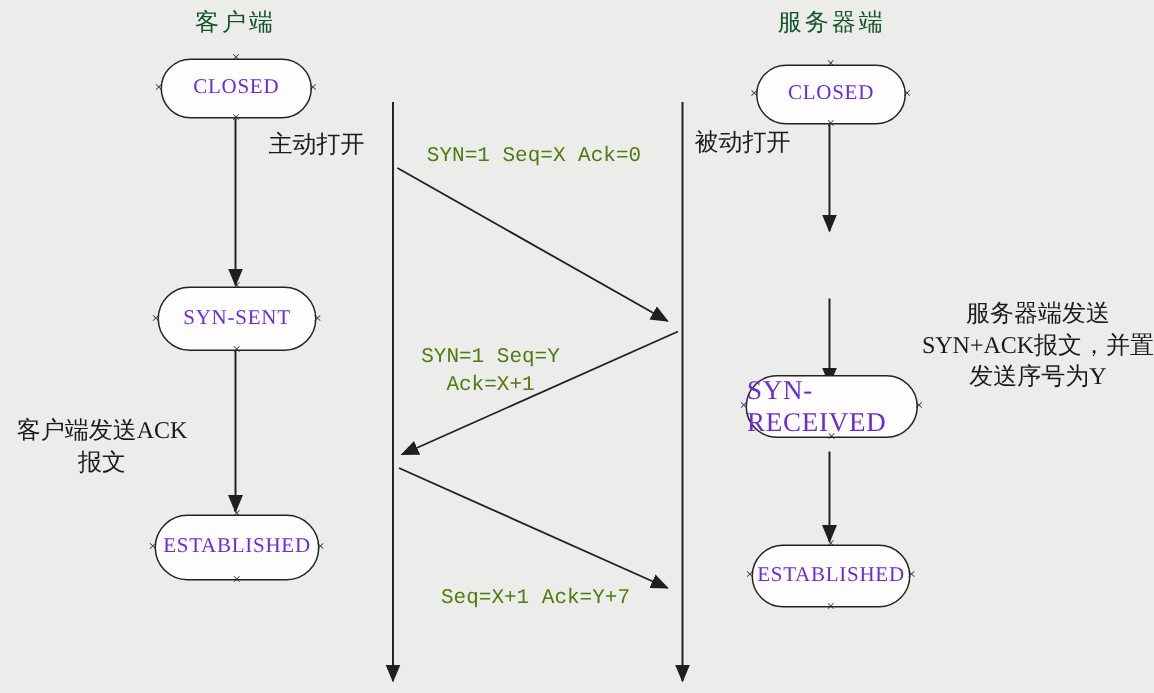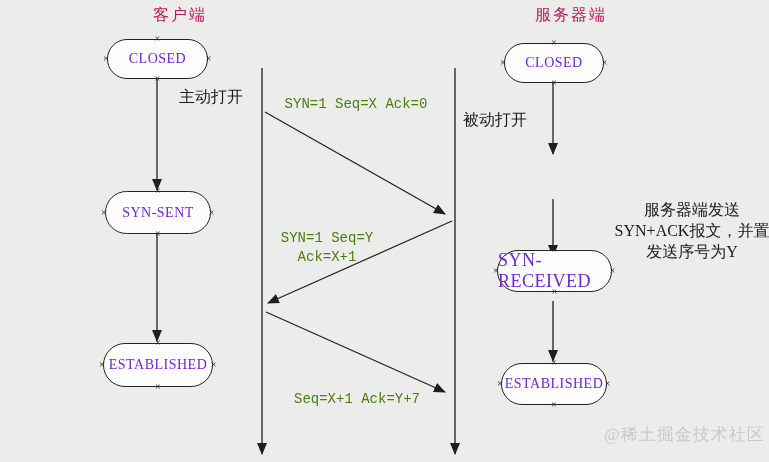--- a/index.html
+++ b/index.html
@@ -15,21 +15,21 @@
   
   .state::before,.state::after,.sideh::before,.sideh::after{
          content:"\00d7";position:absolute;font:10px "Liberation Serif",serif;
          color:#20203c;line-height:10px;}
   .state::before{top:-6px;left:50%;transform:translateX(-50%);}
   .state::after{bottom:-6px;left:50%;transform:translateX(-50%);}
   .sideh{position:absolute;left:0;top:0;right:0;bottom:0;pointer-events:none;}
   .sideh::before{left:-5px;top:50%;transform:translateY(-50%);}
   .sideh::after{right:-5px;top:50%;transform:translateY(-50%);}
 
-  .title{position:absolute;font-size:16px;letter-spacing:2px;text-align:right;color:#be185d;}
+  .title{position:absolute;font-size:16px;letter-spacing:2px;text-align:center;color:#14532d;}
   .note{position:absolute;font-size:16px;color:#1a1a1a;white-space:pre-line;
         text-align:center;line-height:20px;}
   .msg{position:absolute;font-family:"Liberation Mono","DejaVu Sans Mono",monospace;
        font-size:14px;color:#4d7c0f;white-space:pre-line;text-align:center;line-height:19px;}
   .watermark{position:absolute;left:604px;top:423px;font-size:17px;letter-spacing:1px;
        color:#c9c9c9;}
 </style>
 </head>
 <body>
 
@@ -80,24 +80,25 @@
   <div class="state" style="left:497px;top:250px;width:115px;height:42px;font-size:18px;">
     <span class="sideh"></span>
     <span>SYN-RECEIVED</span>
   </div>
   <div class="state" style="left:501px;top:363px;width:106px;height:42px;">
     <span class="sideh"></span>
     <span>ESTABLISHED</span>
   </div>
 
   <div class="note" style="left:179px;top:87px;">主动打开</div>
-  <div class="note" style="left:463px;top:86px;margin-top:24px;">被动打开</div>
+  <div class="note" style="left:6px;top:277px;width:124px;line-height:21px;">客户端发送ACK
+报文</div>
+  <div class="note" style="left:463px;top:86px;">被动打开</div>
   <div class="note" style="left:613px;top:199px;width:158px;line-height:21px;">服务器端发送
 SYN+ACK报文，并置
 发送序号为Y</div>
 
   <div class="msg" style="left:284px;top:95px;width:144px;">SYN=1 Seq=X Ack=0</div>
   <div class="msg" style="left:257px;top:229px;width:140px;font-family:Liberation Mono, monospace;">SYN=1 Seq=Y
 Ack=X+1</div>
   <div class="msg" style="left:286px;top:390px;width:142px;">Seq=X+1 Ack=Y+7</div>
 
-  <div class="watermark">@稀土掘金技术社区</div>
 </div>
 
 </body></html>

